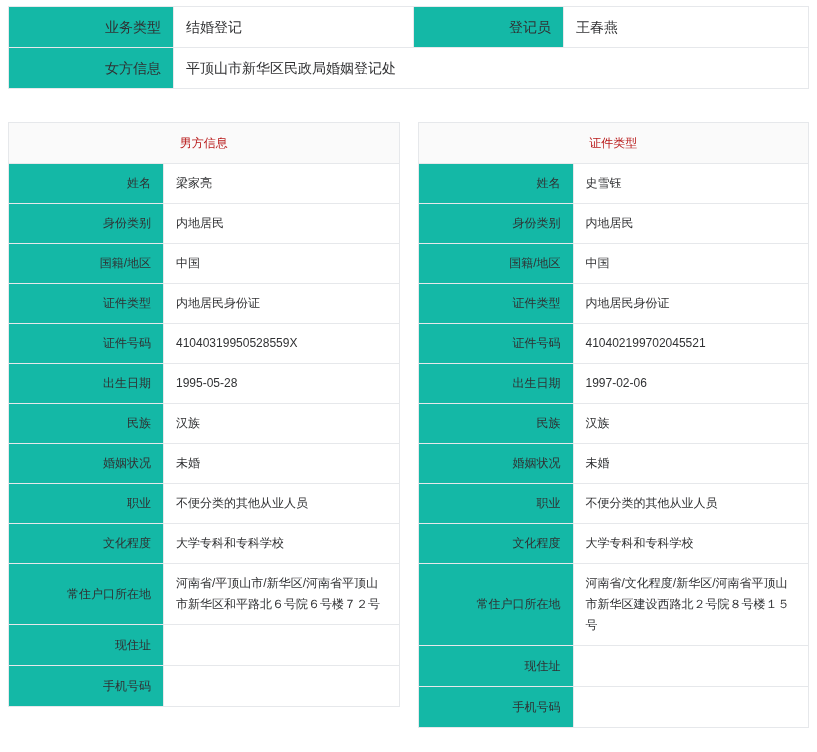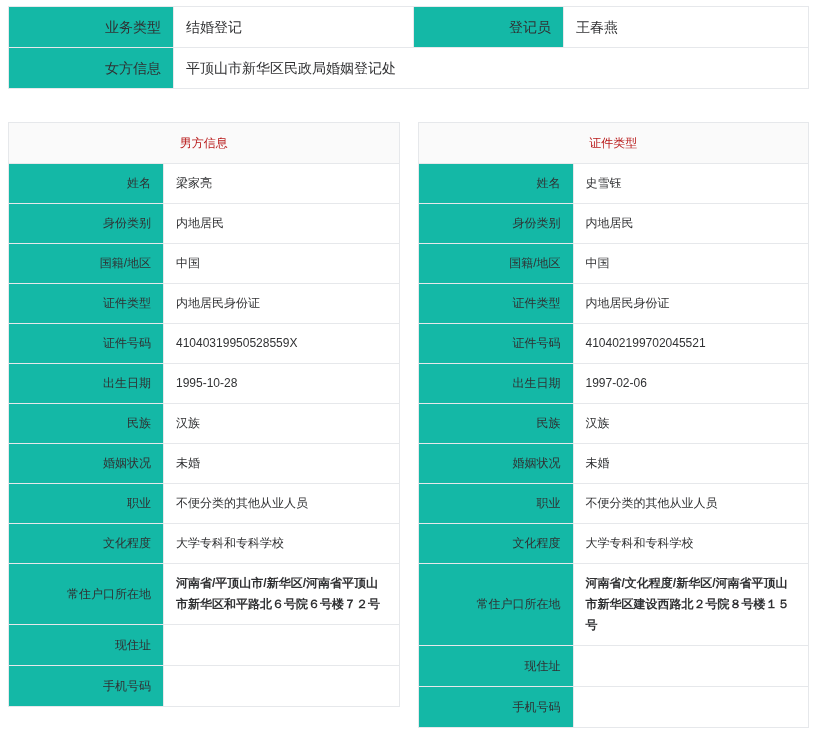--- a/index.html
+++ b/index.html
@@ -83,21 +83,21 @@
   }
   table.ptbl td {
     border-right: 1px solid #e6e8eb;
     border-bottom: 1px solid #e6e8eb;
     padding: 9px 12px;
     vertical-align: middle;
     line-height: 21px;
     font-size: 12px;
   }
   table.ptbl td.lbl { width: 110px; }
-  .addr-val { line-height: 25px; font-weight: bold; }
+  .addr-val { line-height: 25px; }
   .empty-row td { height: 22px; }
 </style>
 </head>
 <body>
 
 <div class="page">
 
   <div class="top-wrap">
     <table class="tbl">
       <colgroup>
@@ -146,21 +146,21 @@
           <tr>
             <td class="lbl">证件类型</td>
             <td class="val">内地居民身份证</td>
           </tr>
           <tr>
             <td class="lbl">证件号码</td>
             <td class="val">41040319950528559X</td>
           </tr>
           <tr>
             <td class="lbl">出生日期</td>
-            <td class="val">1995-10-28</td>
+            <td class="val">1995-05-28</td>
           </tr>
           <tr>
             <td class="lbl">民族</td>
             <td class="val">汉族</td>
           </tr>
           <tr>
             <td class="lbl">婚姻状况</td>
             <td class="val">未婚</td>
           </tr>
           <tr>

